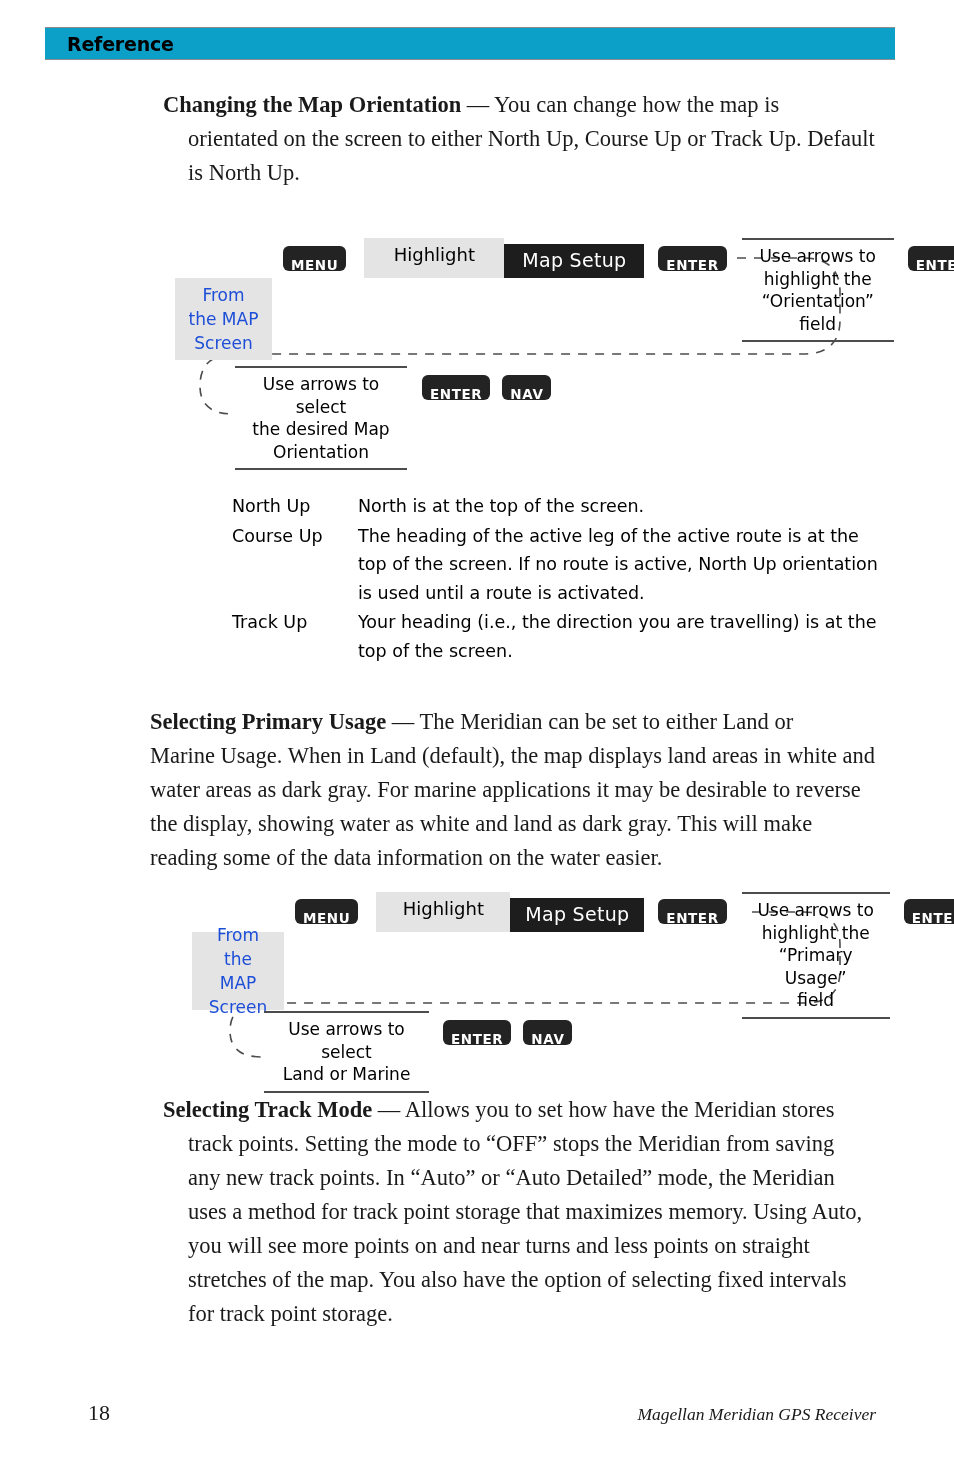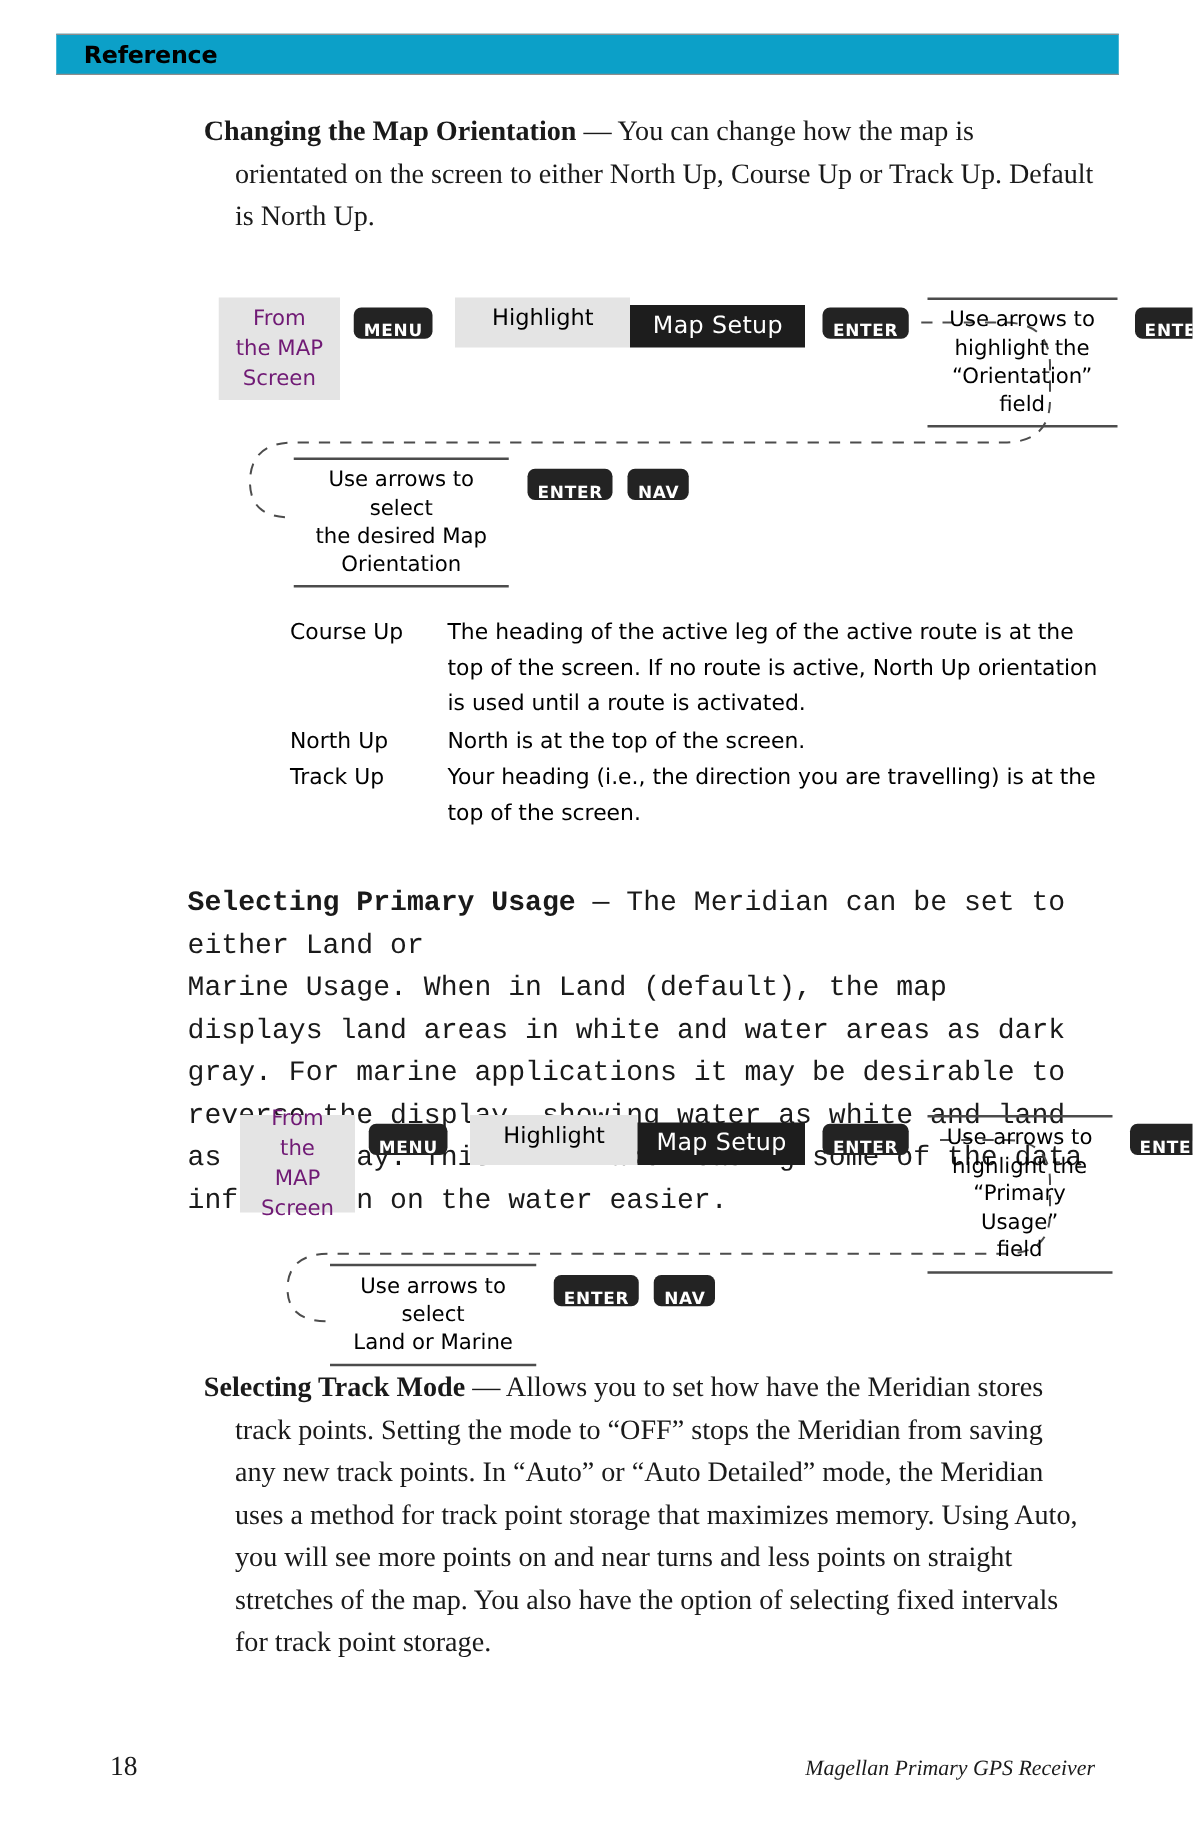--- a/index.html
+++ b/index.html
@@ -111,24 +111,25 @@
     align-items: flex-start;
   }
 
   
   .gray-block {
     background: #e4e4e4;
     font-family: "DejaVu Sans", sans-serif;
     font-size: 17px;
     line-height: 24px;
     text-align: center;
-    color: #701a75;
+    color: #1d4ed8;
     padding: 8px 13px 9px 13px;
     box-sizing: border-box;
     white-space: pre-line;
+    margin-top: 40px;
   }
 
   
   .key {
     display: inline-flex;
     align-items: center;
     justify-content: center;
     background: #232323;
     color: #ffffff;
     border-radius: 6px;
@@ -252,34 +253,34 @@
 Orientation</div>
 
       <div class="key" style="margin-left:15px; margin-top:9px;">ENTER</div>
 
       <div class="key" style="margin-left:12px; margin-top:9px;">NAV</div>
     </div>
   </div>
 
   <div class="deflist">
     <div class="defrow">
+      <div class="defterm">North Up</div>
+      <div class="defdesc">North is at the top of the screen.</div>
+    </div>
+    <div class="defrow">
       <div class="defterm">Course Up</div>
       <div class="defdesc">The heading of the active leg of the active route is at the top of the screen.  If no route is active, North Up orientation is used until a route is activated.</div>
-    </div>
-    <div class="defrow">
-      <div class="defterm">North Up</div>
-      <div class="defdesc">North is at the top of the screen.</div>
     </div>
     <div class="defrow">
       <div class="defterm">Track Up</div>
       <div class="defdesc">Your heading (i.e., the direction you are travelling) is at the top of the screen.</div>
     </div>
   </div>
 
-  <div class="para" style="left:150px; top:705px; width:728px;font-family:Liberation Mono, monospace;">
+  <div class="para" style="left:150px; top:705px; width:728px;">
     <b>Selecting Primary Usage</b><span> — </span><span>The Meridian can be set to either Land or</span>
     <span class="hang-body">Marine Usage.  When in Land (default), the map displays land areas in white and water areas as dark gray.  For marine applications it may be desirable to reverse the display, showing water as white and land as dark gray.  This will make reading some of the data information on the water easier.</span>
   </div>
 
   <div class="flow" style="left:192px; top:885px; width:680px; height:190px;">
 
     <svg class="connector" width="680" height="190" viewBox="0 0 680 190">
       <path d="M 560 27 L 612 27 Q 648 27 648 60 L 648 86 Q 648 118 612 118 L 72 118 Q 38 118 38 146 Q 38 172 70 172" fill="none" stroke="#4c4c4c" stroke-width="1.6" stroke-dasharray="9 8" stroke-linecap="butt"></path>
     </svg>
 
@@ -314,15 +315,15 @@
       <div class="key" style="margin-left:12px; margin-top:9px;">NAV</div>
     </div>
   </div>
 
   <div class="para" style="left:163px; top:1093px; width:705px;">
     <b>Selecting Track Mode</b><span> — </span><span>Allows you to set how have the Meridian stores</span>
     <span class="hang-body" style="padding-left:25px;">track points.  Setting the mode to “OFF” stops the Meridian from saving any new track points.  In “Auto” or “Auto Detailed” mode, the Meridian uses a method for track point storage that maximizes memory.  Using Auto, you will see more points on and near turns and less points on straight stretches of the map.  You also have the option of selecting fixed intervals for track point storage.</span>
   </div>
 
   <div class="footer-page">18</div>
-  <div class="footer-note">Magellan Primary GPS Receiver</div>
+  <div class="footer-note">Magellan Meridian GPS Receiver</div>
 
 </div>
 
 </body></html>

